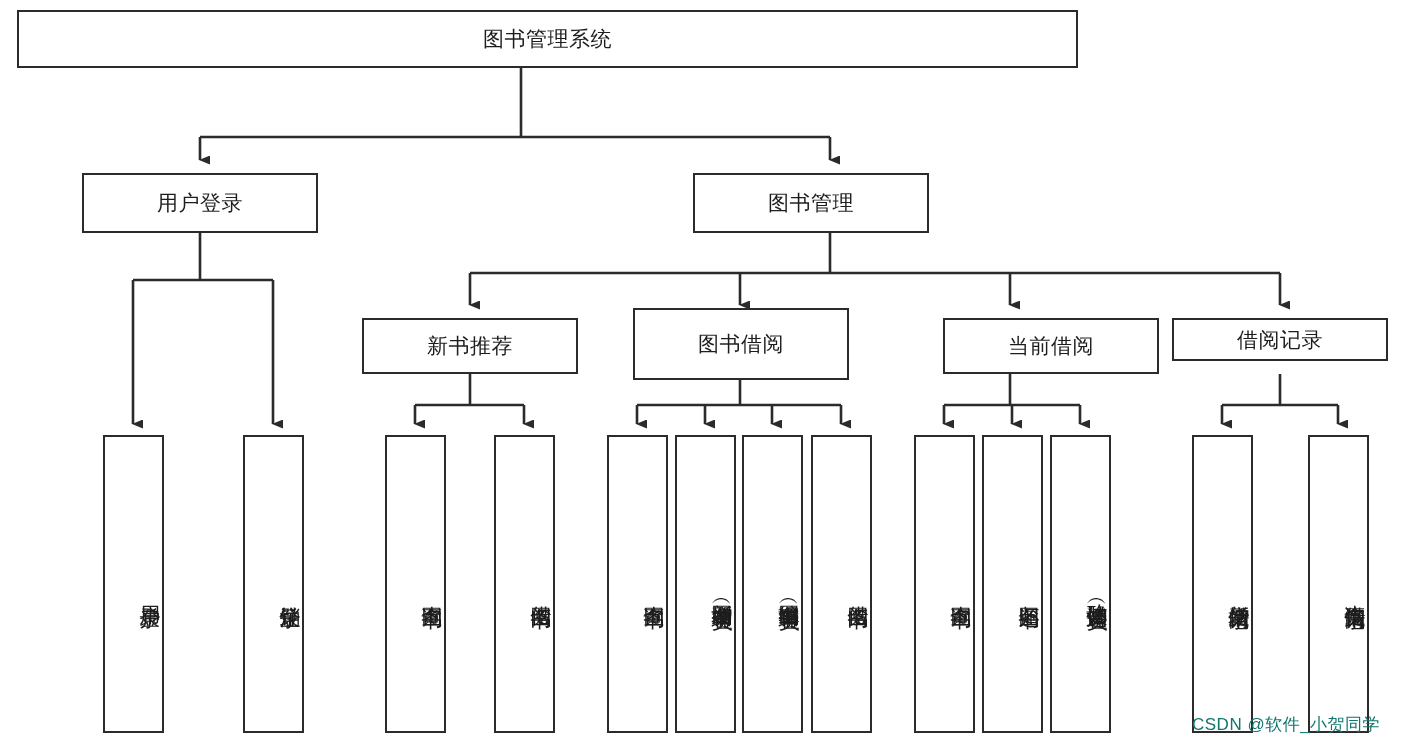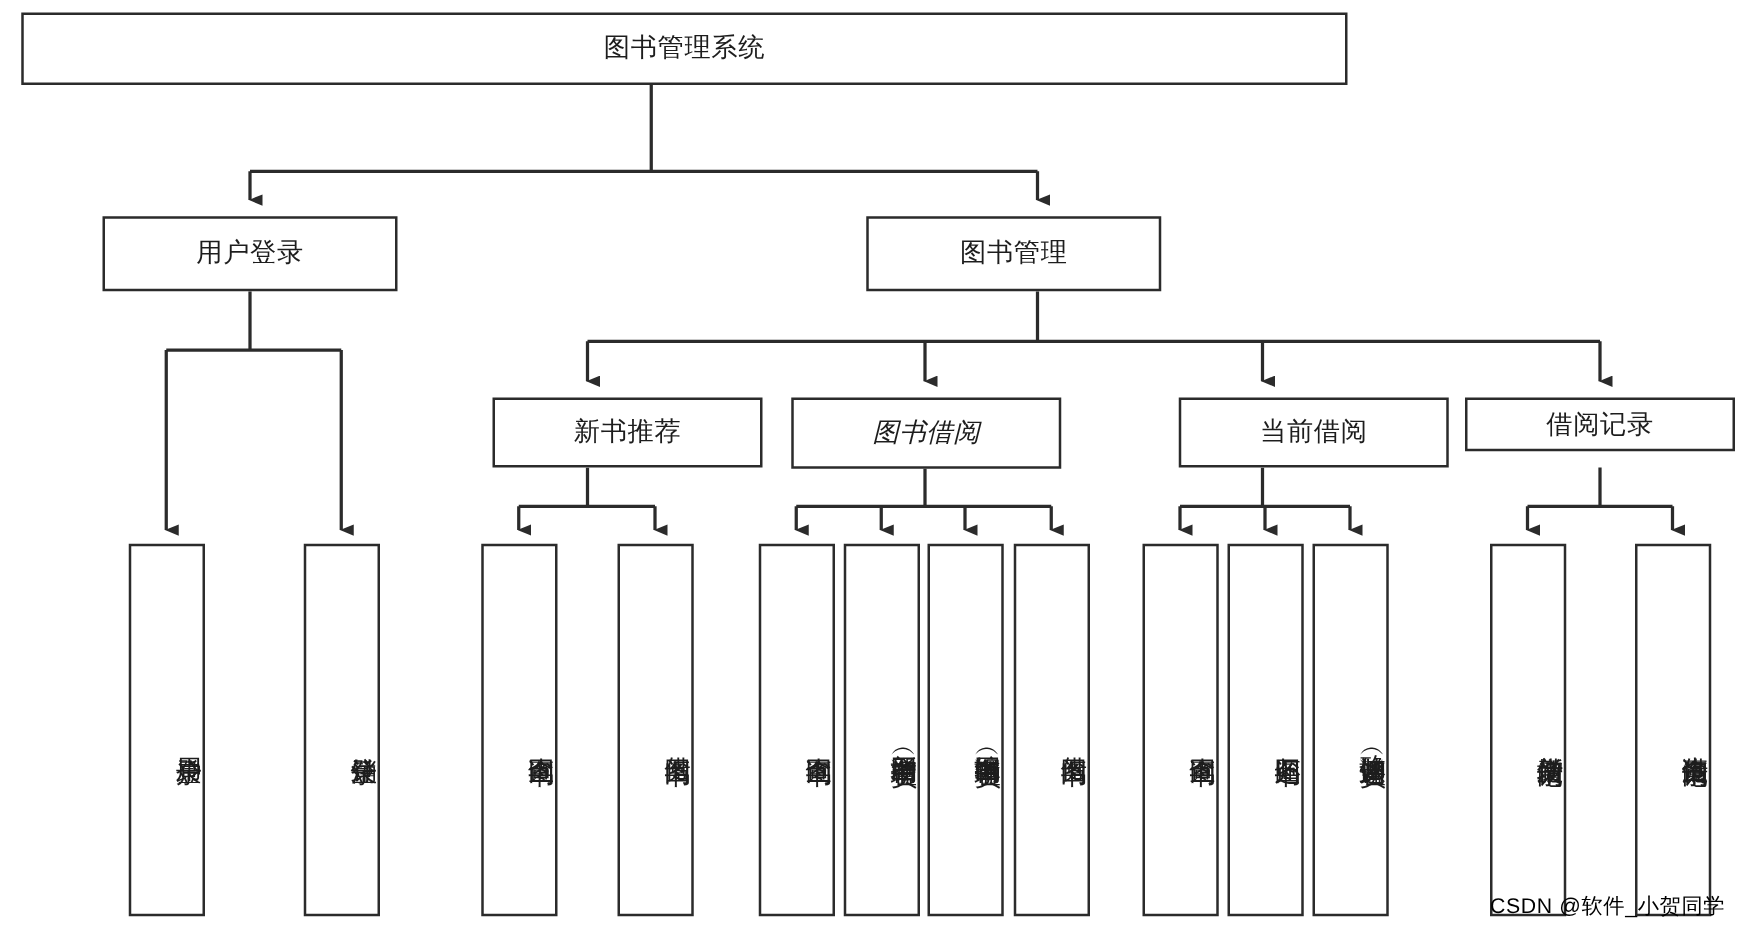--- a/index.html
+++ b/index.html
@@ -49,21 +49,21 @@
   }
   .node.vert .vtext {
     writing-mode: vertical-rl;
     text-orientation: upright;
     display: block;
     white-space: normal;
     max-height: 100%;
   }
   .watermark {
     position: absolute;
-    color: #000000;
+    color: #0f766e;
     font-size: 17px;
     white-space: nowrap;
     letter-spacing: 0.5px;
     font-family: "Liberation Sans", "DejaVu Sans", sans-serif;
   }
 </style>
 </head>
 <body>
 
 <div id="canvas">
@@ -125,24 +125,24 @@
     <span>图书管理系统</span>
   </div>
 
   <div class="node horiz" style="left:82px; top:173px; width:236px; height:60px;">
     <span>用户登录</span>
   </div>
   <div class="node horiz" style="left:693px; top:173px; width:236px; height:60px;">
     <span>图书管理</span>
   </div>
 
-  <div class="node horiz" style="left:362px; top:318px; width:216px; height:56px;margin-left:32px;">
+  <div class="node horiz" style="left:362px; top:318px; width:216px; height:56px;">
     <span>新书推荐</span>
   </div>
-  <div class="node horiz" style="left:633px; top:318px; width:216px; height:57px;font-style:italic;">
+  <div class="node horiz" style="left:633px; top:308px; width:216px; height:72px;">
     <span>图书借阅</span>
   </div>
   <div class="node horiz" style="left:903px; top:318px; width:216px; height:56px;margin-left:40px;">
     <span>当前借阅</span>
   </div>
   <div class="node horiz" style="left:1172px; top:318px; width:216px; height:43px;">
     <span>借阅记录</span>
   </div>
 
   <div class="node vert" style="left:103px; top:435px; width:61px; height:298px;">

